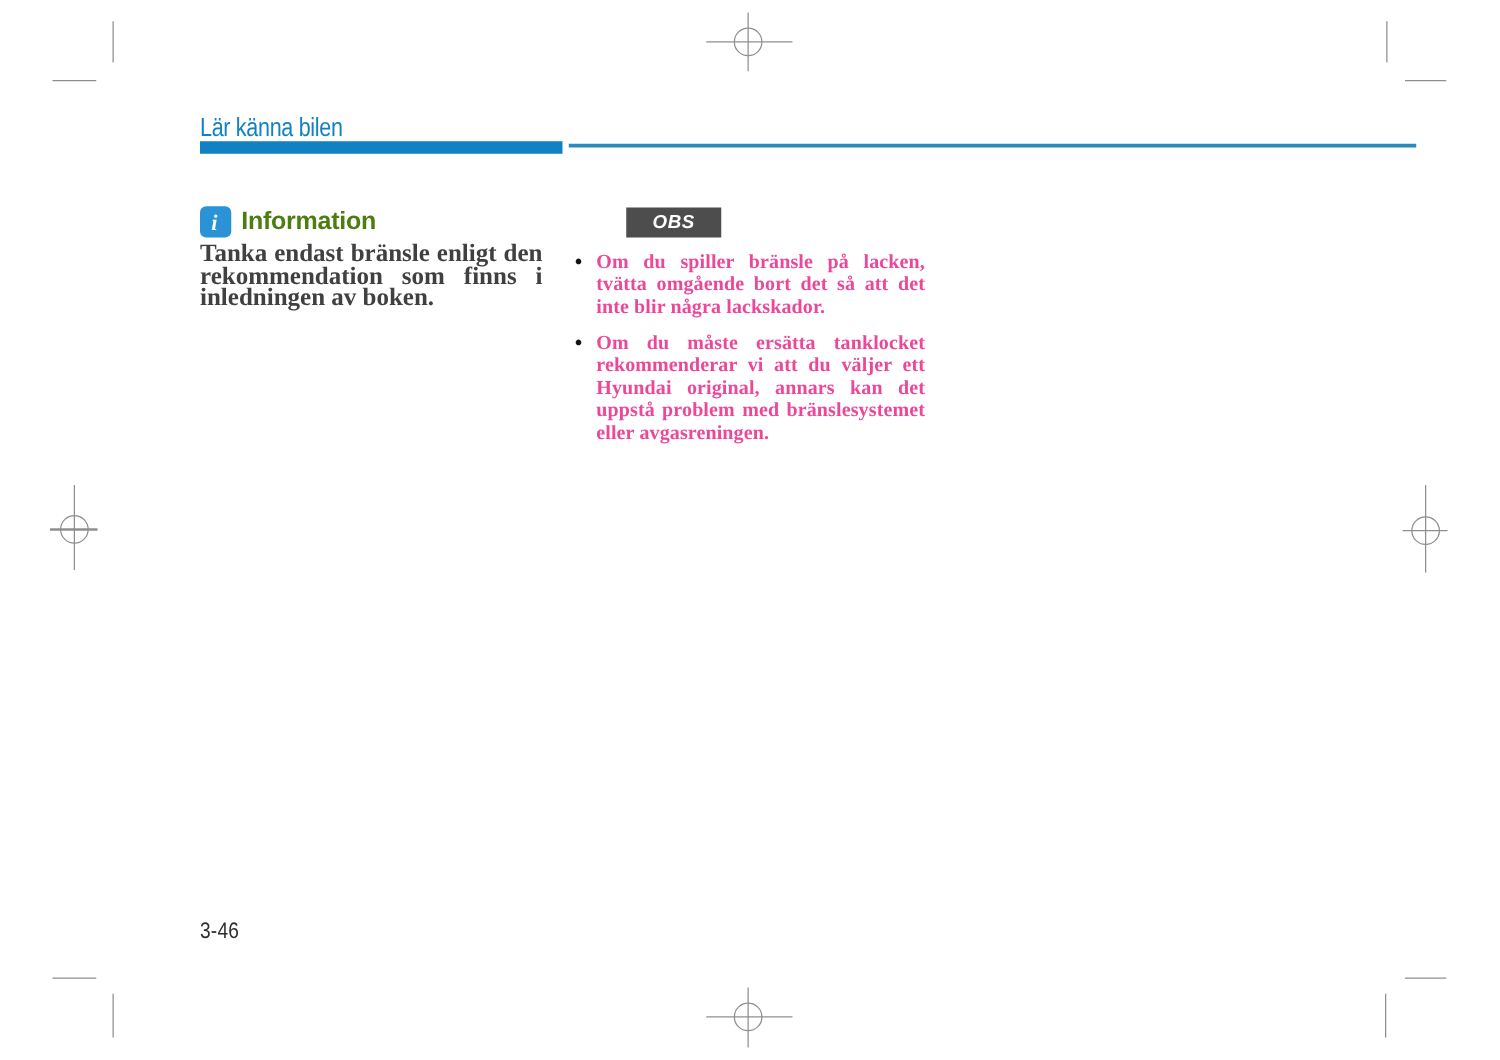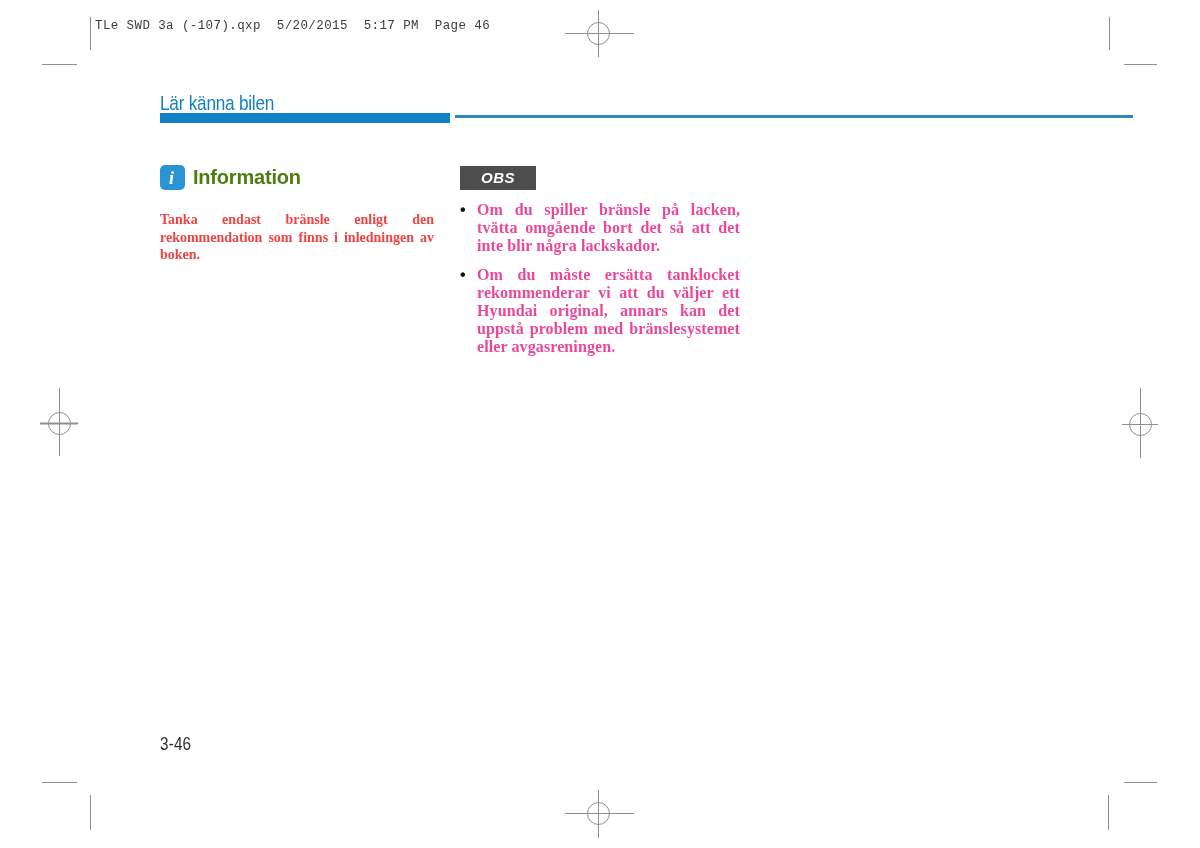--- a/index.html
+++ b/index.html
@@ -72,43 +72,44 @@
     line-height: 1;
     padding-right: 2px;
   }
   .info-title {
     font-size: 20px;
     font-weight: bold;
     color: #4d7c0f;
     letter-spacing: -0.2px;
   }
   .info-body {
-    margin-top: 21px;
+    margin-top: 5px;
     font-family: "Liberation Serif", "DejaVu Serif", serif;
     font-weight: bold;
-    font-size: 14px;
+    font-size: 20px;
     line-height: 17.6px;
     text-align: justify;
-    color: #ef4444;
+    color: #404040;
   }
 
   
   .col2 { position: absolute; left: 460px; top: 166px; width: 280px; }
   .obs-label {
     width: 76px; height: 24px;
     background: #4d4d4d;
     color: #ffffff;
     font-weight: bold;
     font-style: italic;
     font-size: 15px;
     display: flex;
     align-items: center;
     justify-content: center;
     letter-spacing: 0.5px;
     padding-bottom: 1px;
+    margin-left: 41px;
   }
   .obs-list { list-style: none; margin-top: 11px; }
   .obs-list li { display: flex; margin-bottom: 10px; }
   .obs-list .bullet {
     flex: 0 0 17px;
     font-weight: bold;
     font-size: 16px;
     line-height: 18.2px;
     color: #141414;
   }
@@ -165,21 +166,20 @@
 
       <line x1="565" y1="813.5" x2="634" y2="813.5"></line>
       <line x1="598.5" y1="790" x2="598.5" y2="838"></line>
       <circle cx="598.5" cy="813.5" r="11"></circle>
 
       <line x1="1124" y1="782.5" x2="1157" y2="782.5"></line>
       <line x1="1108.5" y1="795" x2="1108.5" y2="830"></line>
     </g>
   </svg>
 
-  <div class="print-header">TLe SWD 3a (-107).qxp  5/20/2015  5:17 PM  Page 46</div>
 
   <div class="section-title">Lär känna bilen</div>
   <div class="title-bar-thick"></div>
   <div class="title-bar-thin"></div>
 
   <div class="col1">
     <div class="info-head">
       <span class="info-icon">
         <span>i</span>
       </span>

